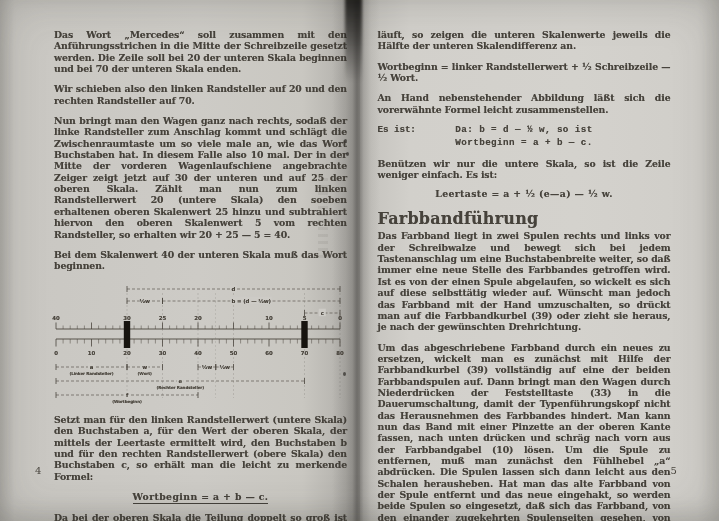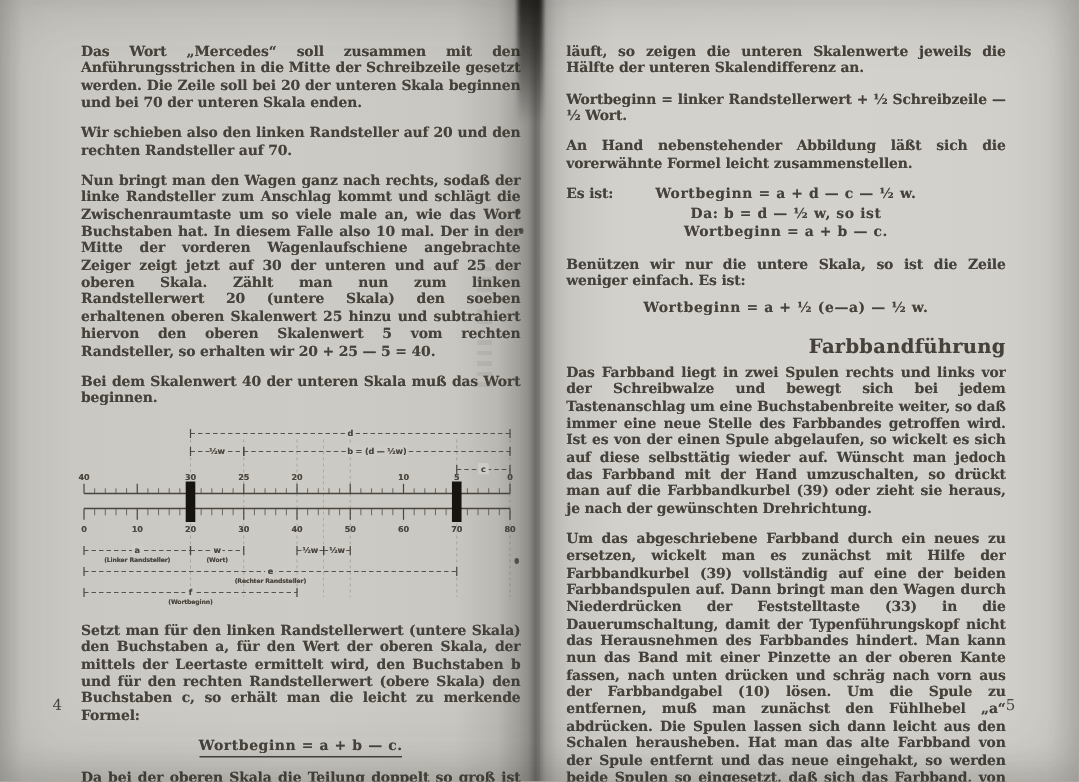--- a/index.html
+++ b/index.html
@@ -46,25 +46,25 @@
     text-shadow:0 0 .4px rgba(70,66,59,.55);
   }
   .content-left{left:54px;}
   .content-right{left:18px;}
   p.para{margin:0 0 9px 0;}
   p.tight{margin:0 0 7px 0;}
   .center-formula{
     text-align:center;margin:4px 0 10px 0;letter-spacing:.4px;
   }
   .underlined{border-bottom:1.2px solid #46423b;padding-bottom:1px;}
-  .es-block{position:relative;margin:0 0 9px 0;}
+  .es-block{position:relative;margin:0 0 9px 0;font-family:Liberation Mono, monospace;}
   .es-label{position:absolute;left:0;top:0;}
   .es-lines div{text-align:center;letter-spacing:.4px;line-height:12.5px;}
   .section-heading{
-    font-size:13px;margin:14px 0 6px 0;text-align:right;letter-spacing:.2px;
+    font-size:16px;margin:14px 0 6px 0;text-align:left;letter-spacing:.2px;
   }
   .figure-wrap{margin:4px 0 7px -12px;}
   .page-number{
     position:absolute;bottom:45px;
     font-size:10px;color:#4a463f;font-weight:normal;
     font-family:"DejaVu Serif","Liberation Serif",serif;
   }
   .page-number-left{left:35px;}
   .page-number-right{left:311px;}
 </style>
@@ -262,28 +262,27 @@
 
   <div class="page page-right">
     <div class="content content-right">
       <p class="para">läuft, so zeigen die unteren Skalenwerte jeweils die Hälfte der unteren Skalendifferenz an.</p>
       <p class="para">Wortbeginn = linker Randstellerwert + ½ Schreibzeile — ½ Wort.</p>
       <p class="para">An Hand nebenstehender Abbildung läßt sich die vorerwähnte Formel leicht zusammenstellen.</p>
 
       <div class="es-block">
         <span class="es-label">Es ist:</span>
         <div class="es-lines">
-          <div>Wortbeginn = a + d — c — ½ w.</div>
           <div>Da: b = d — ½ w,  so ist</div>
           <div>Wortbeginn = a + b — c.</div>
         </div>
       </div>
 
       <p class="tight">Benützen wir nur die untere Skala, so ist die Zeile weniger einfach. Es ist:</p>
-      <div class="center-formula">Wortbeginn  =  a + ½ (e—a) — ½ w.</div>
+      <div class="center-formula">Leertaste  =  a + ½ (e—a) — ½ w.</div>
 
       <h2 class="section-heading">Farbbandführung</h2>
       <p class="para">Das Farbband liegt in zwei Spulen rechts und links vor der Schreibwalze und bewegt sich bei jedem Tastenanschlag um eine Buchstabenbreite weiter, so daß immer eine neue Stelle des Farbbandes getroffen wird. Ist es von der einen Spule abgelaufen, so wickelt es sich auf diese selbsttätig wieder auf. Wünscht man jedoch das Farbband mit der Hand umzuschalten, so drückt man auf die Farbbandkurbel (39) oder zieht sie heraus, je nach der gewünschten Drehrichtung.</p>
       <p class="para">Um das abgeschriebene Farbband durch ein neues zu ersetzen, wickelt man es zunächst mit Hilfe der Farbbandkurbel (39) vollständig auf eine der beiden Farbbandspulen auf. Dann bringt man den Wagen durch Niederdrücken der Feststelltaste (33) in die Dauerumschaltung, damit der Typenführungskopf nicht das Herausnehmen des Farbbandes hindert. Man kann nun das Band mit einer Pinzette an der oberen Kante fassen, nach unten drücken und schräg nach vorn aus der Farbbandgabel (10) lösen. Um die Spule zu entfernen, muß man zunächst den Fühlhebel „a“ abdrücken. Die Spulen lassen sich dann leicht aus den Schalen herausheben. Hat man das alte Farbband von der Spule entfernt und das neue eingehakt, so werden beide Spulen so eingesetzt, daß sich das Farbband, von den einander zugekehrten Spulenseiten gesehen, von innen auf die Spulenkerne aufwickelt. Es ist hierbei darauf zu achten, daß die im Spulenkern befindlichen Fensterchen bei abgelaufenem Farbband von diesem nicht</p>
     </div>
     <div class="page-number page-number-right">5</div>
   </div>
 
   <div class="gutter-shadow"></div>
   <div class="gutter-top-wedge"></div>

